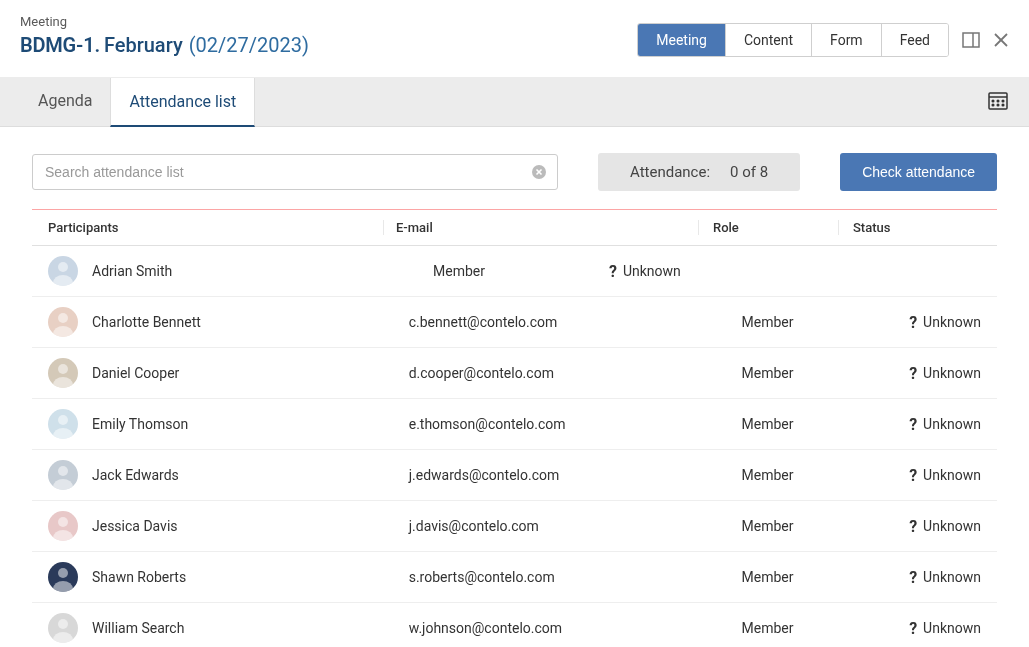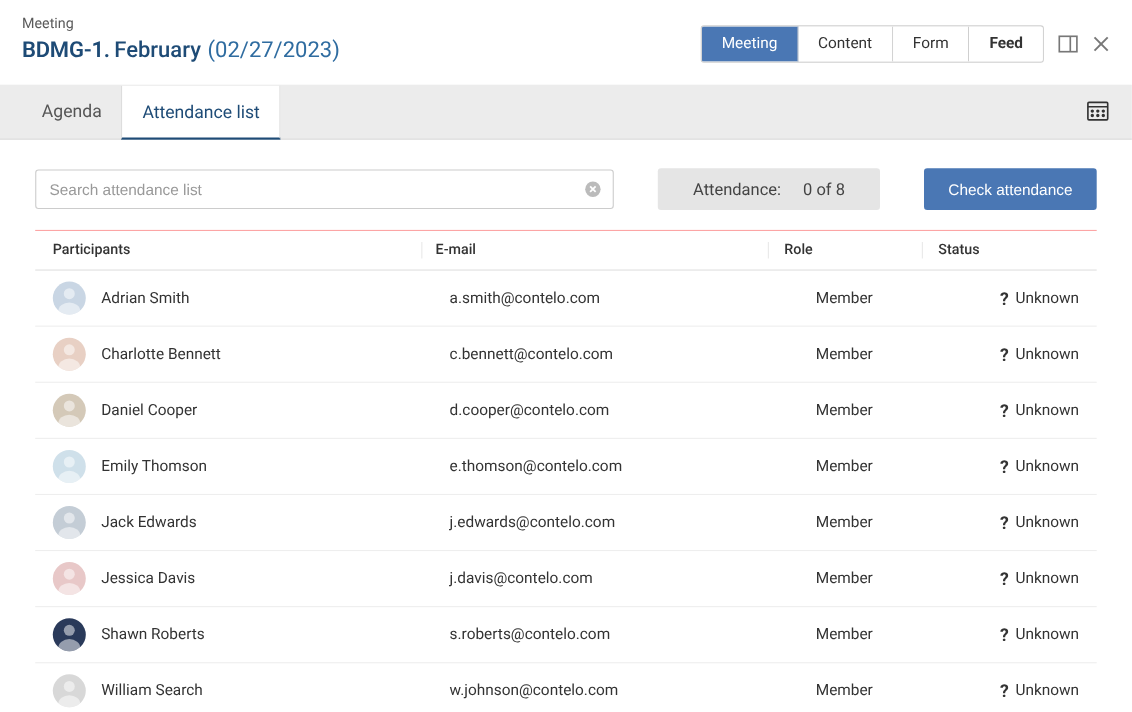--- a/index.html
+++ b/index.html
@@ -66,21 +66,20 @@
     .view-tab {
       padding: 8px 18px;
       font-size: 14px;
       cursor: pointer;
       background: #fff;
       color: #333;
       border-right: 1px solid #cfcfcf;
     }
     .view-tab:last-child {
       border-right: none;
-      font-weight: bold;
     }
     .view-tab.active {
       background: #4a77b4;
       color: #fff;
     }
     .icon-btn {
       color: #666;
       cursor: pointer;
       display: flex;
       align-items: center;
@@ -314,21 +313,20 @@
   </div>
   <div class="tbody" id="tbody">
       <div class="row">
         <div class="col-participants">
           <div class="avatar" style="background: rgb(201, 214, 228);"><svg viewBox="0 0 30 30" width="30" height="30">
               <circle cx="15" cy="11" r="5" fill="rgba(255,255,255,0.5)"></circle>
               <ellipse cx="15" cy="27" rx="10" ry="8" fill="rgba(255,255,255,0.5)"></ellipse>
             </svg></div>
           <span>Adrian Smith</span>
         </div>
-        <div class="col-email">a.smith@contelo.com</div>
         <div class="col-role">Member</div>
         <div class="col-status">
           <span class="status-icon">?</span>
           <span>Unknown</span>
         </div>
       </div>
       <div class="row">
         <div class="col-participants">
           <div class="avatar" style="background: rgb(232, 208, 196);"><svg viewBox="0 0 30 30" width="30" height="30">
               <circle cx="15" cy="11" r="5" fill="rgba(255,255,255,0.5)"></circle>

